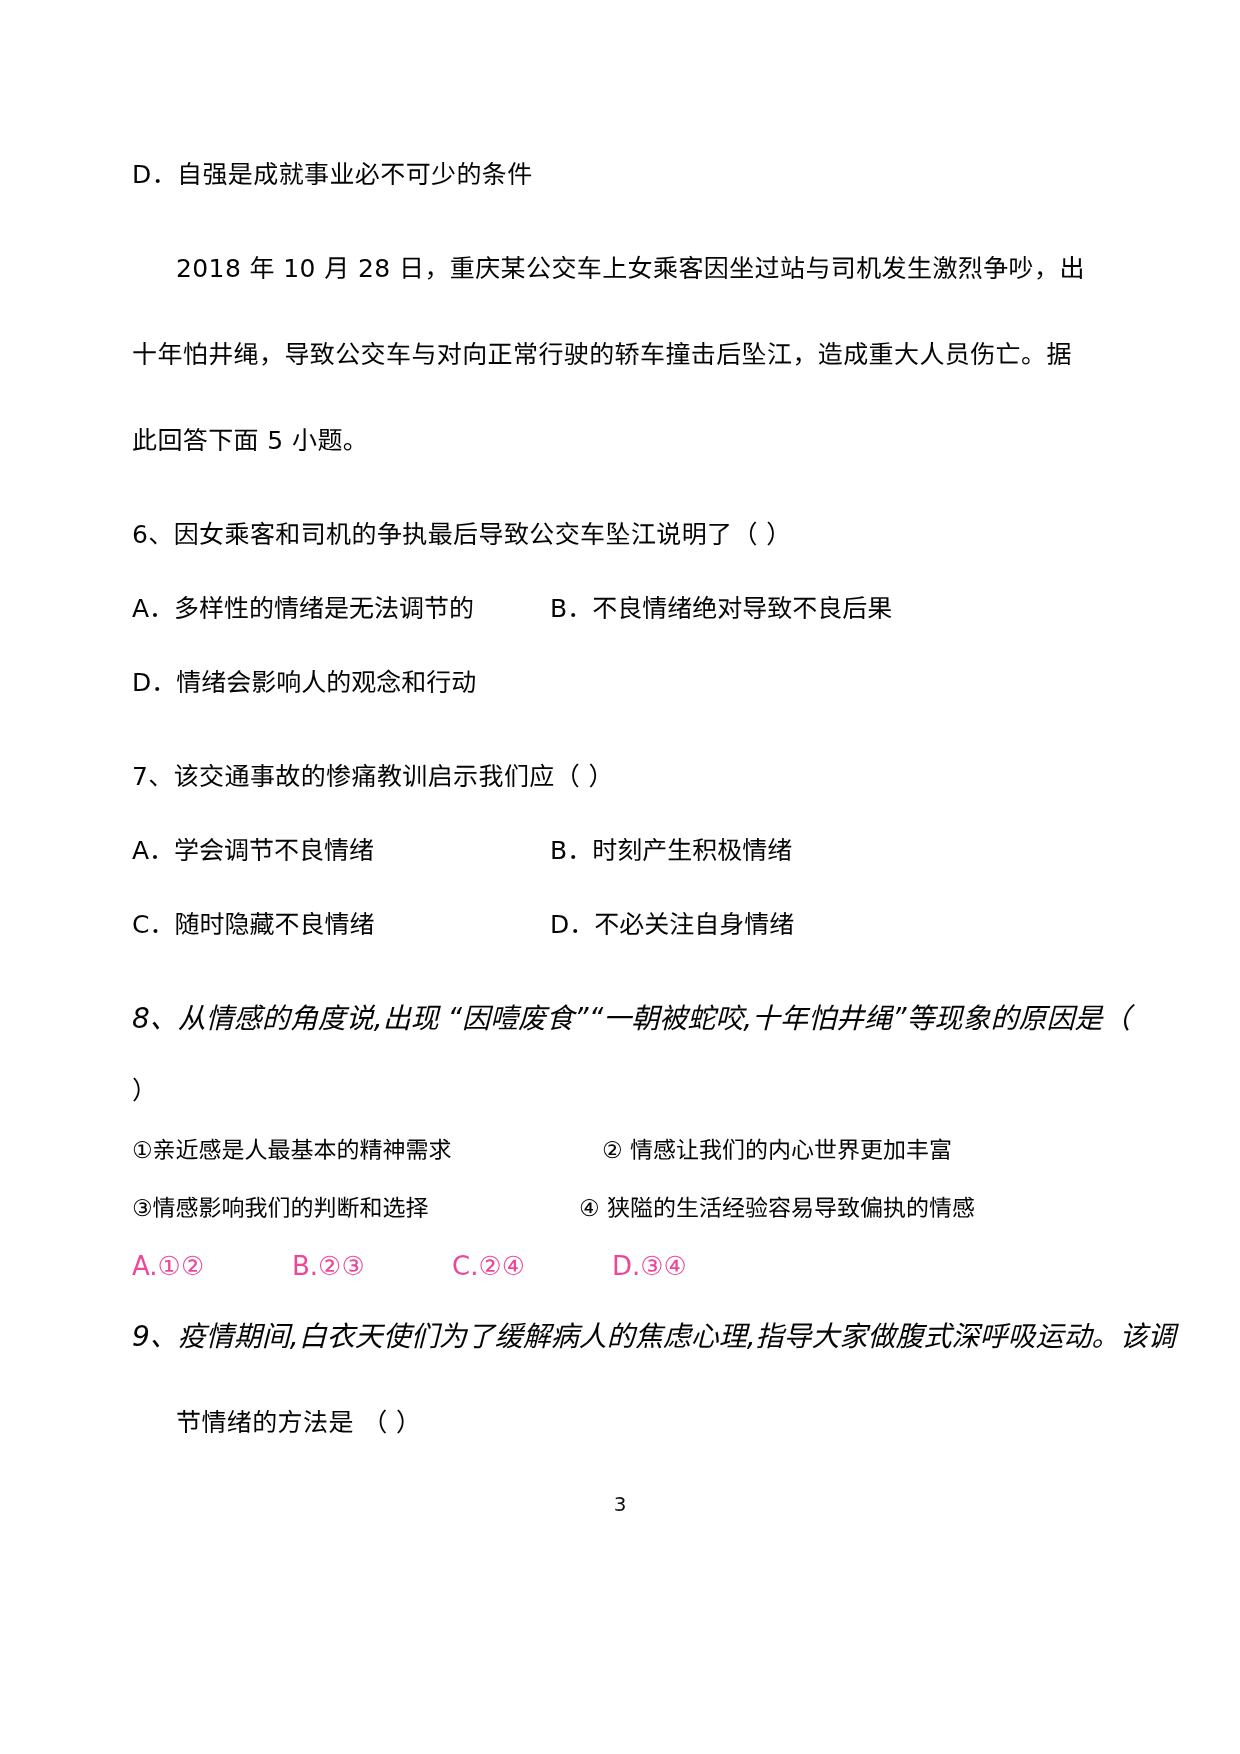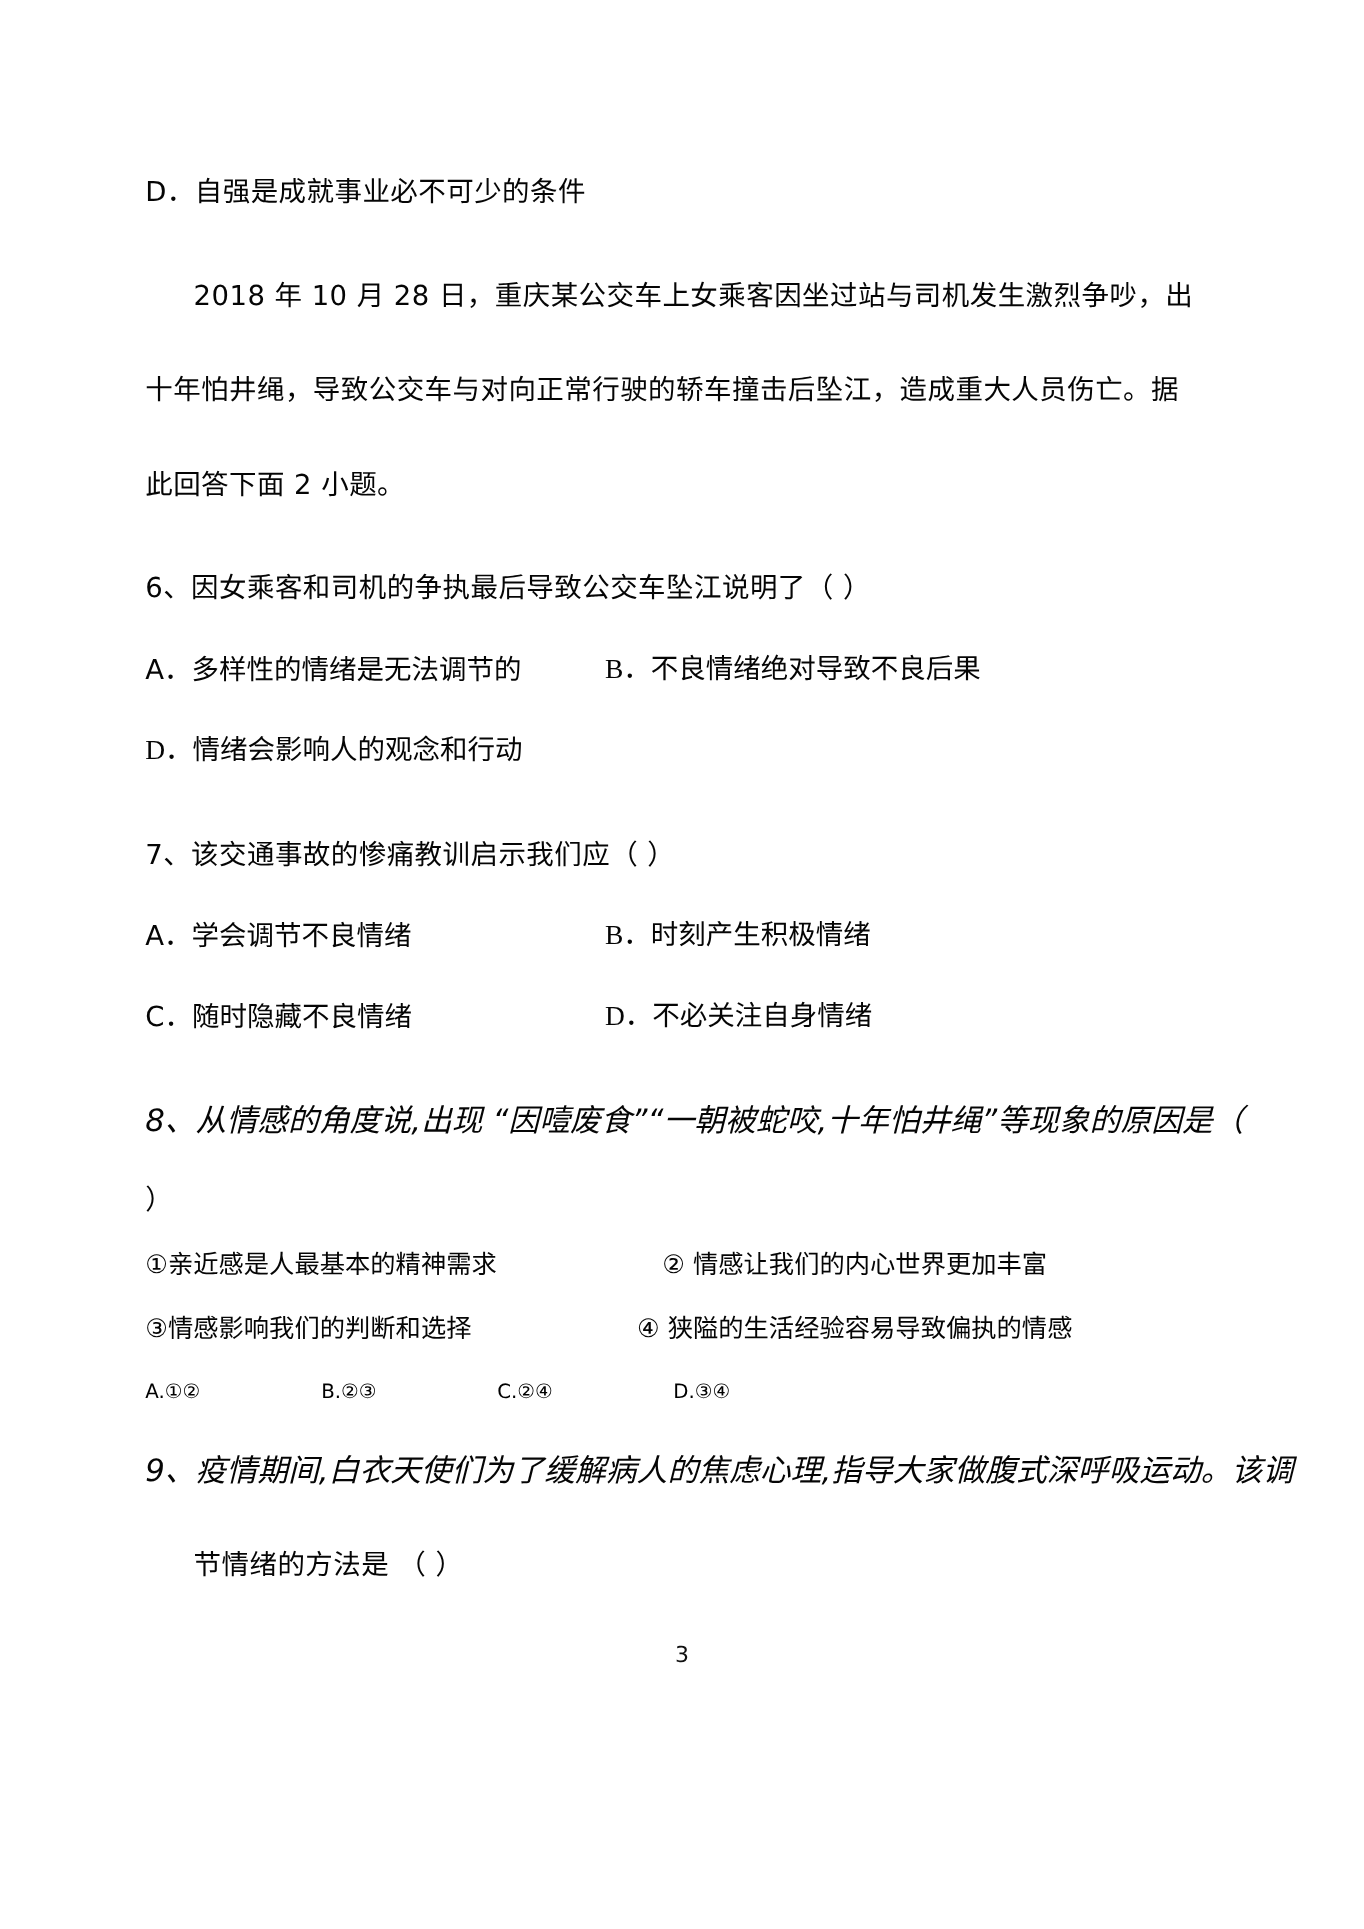--- a/index.html
+++ b/index.html
@@ -50,39 +50,39 @@
   
   .opt-row {
     display: flex;
     font-size: 25px;
     line-height: 30px;
     color: #050505;
     white-space: nowrap;
     gap: 28px;
   }
   .opt-row .col-a { width: 390px; flex: 0 0 390px; }
-  .opt-row .col-b { flex: 1 1 auto; font-family: Liberation Serif, serif; }
+  .opt-row .col-b { flex: 1 1 auto; }
 
   
   .stmt-row {
     display: flex;
     font-size: 23px;
     line-height: 28px;
     color: #050505;
     white-space: nowrap;
   }
   .stmt-row .s-a { width: 390px; flex: 0 0 390px; }
   .stmt-row .s-b { flex: 1 1 auto; text-align: center; }
 
   
   .choice-row {
     display: flex;
-    font-size: 18px;
+    font-size: 26px;
     line-height: 28px;
-    color: #000000;
+    color: #ec4899;
     white-space: nowrap;
   }
   .choice-row > span { width: 160px; flex: 0 0 160px; }
 
   .tight {
     font-size: 28px;
     letter-spacing: 0px;
     font-style: italic;
   }
 
@@ -111,21 +111,21 @@
     <div class="gap-xl"></div>
 
     <div class="line indent">2018 年 10 月 28 日，重庆某公交车上女乘客因坐过站与司机发生激烈争吵，出</div>
 
     <div class="gap-lg"></div>
 
     <div class="line">十年怕井绳，导致公交车与对向正常行驶的轿车撞击后坠江，造成重大人员伤亡。据</div>
 
     <div class="gap-lg"></div>
 
-    <div class="line">此回答下面 2 小题。</div>
+    <div class="line">此回答下面 5 小题。</div>
 
     <div class="gap-xl"></div>
 
     <div class="line">6、因女乘客和司机的争执最后导致公交车坠江说明了（  ）</div>
 
     <div class="gap-lg"></div>
 
     <div class="opt-row">
       <span class="col-a">A．多样性的情绪是无法调节的</span>
       <span class="col-b">B．不良情绪绝对导致不良后果</span>

